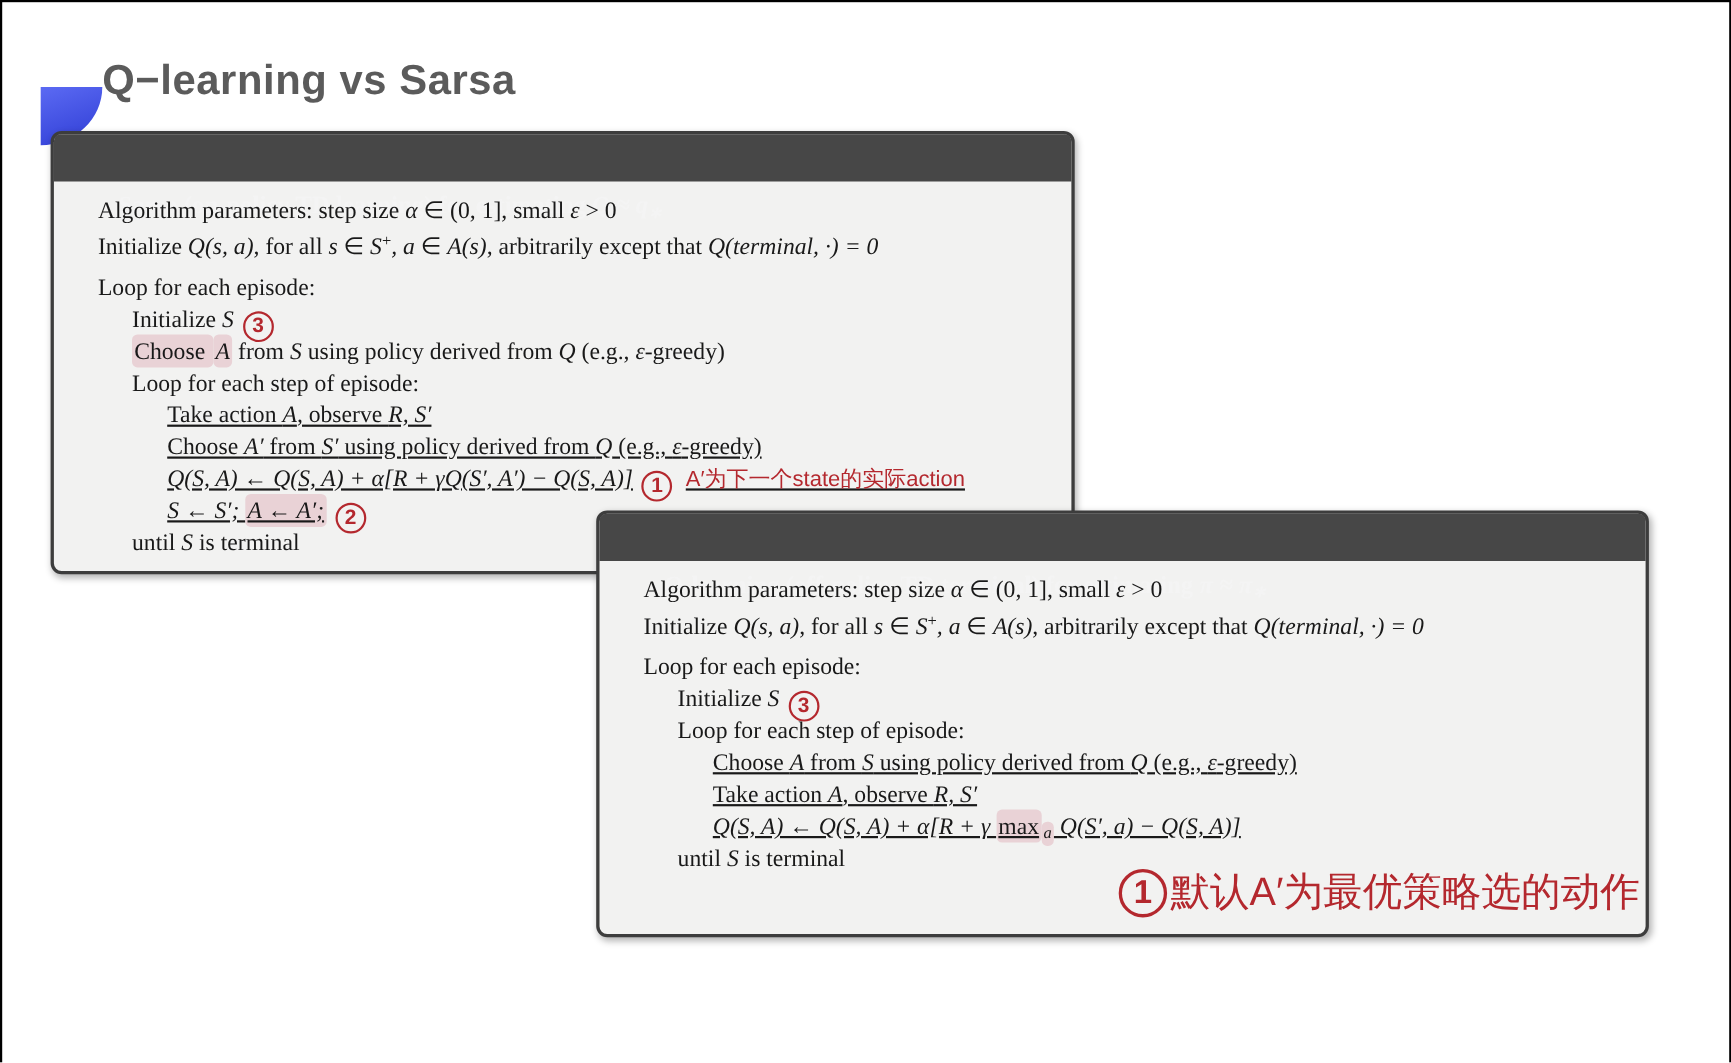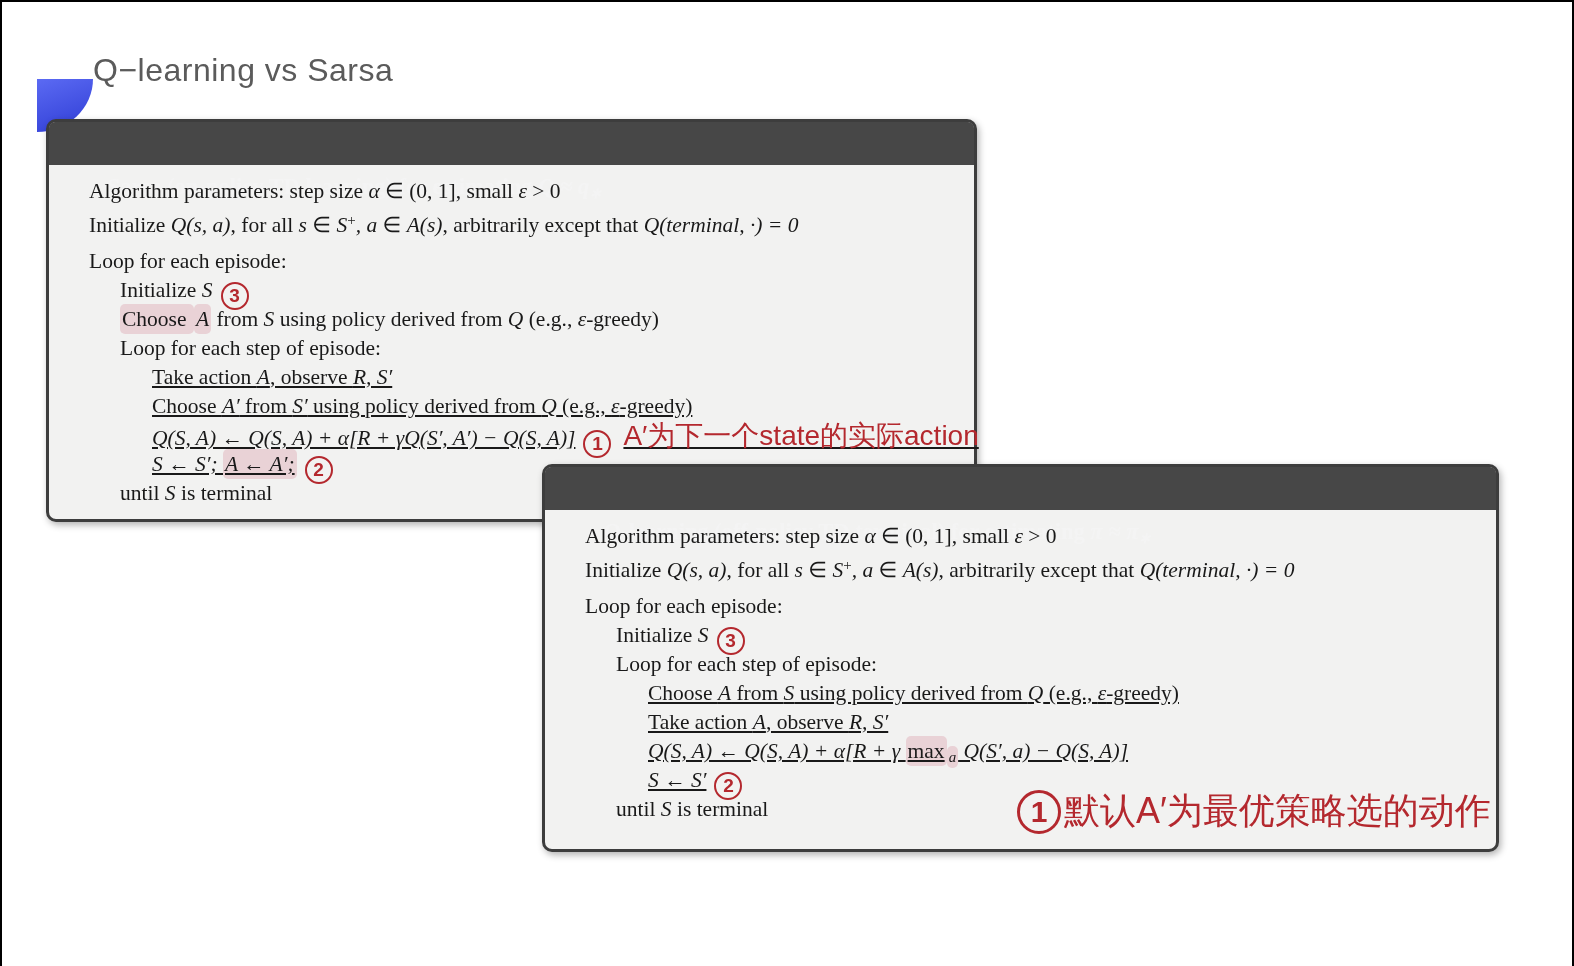--- a/index.html
+++ b/index.html
@@ -15,21 +15,21 @@
     font-family:"Liberation Serif", serif;
   }
   .deco{
     position:absolute;left:35px;top:77px;width:56px;height:53px;
     background:linear-gradient(160deg,#5b6af3 0%, #2e3cd4 100%);
     border-radius:0 0 100% 0;
   }
   .slide-title{
     position:absolute;left:91px;top:50px;margin:0;
     font-family:"Liberation Sans", sans-serif;
-    font-size:32px;font-weight:400;color:var(--title_text,#5b5b5b);
+    font-size:38px;font-weight:700;color:var(--title_text,#5b5b5b);
     letter-spacing:0.5px;
   }
   .algo-box{
     position:absolute;box-sizing:border-box;
     background:var(--body_bg,#f2f2f1);
     border:3px solid var(--box_border,#3d3d3d);
     border-radius:10px;
     box-shadow:2px 3px 7px rgba(0,0,0,0.30);
   }
   .sarsa{left:44px;top:117px;width:931px;height:403px;z-index:1;}
@@ -53,21 +53,21 @@
   .ind1{padding-left:31px;}
   .ind2{padding-left:63px;text-decoration:underline;}
   .t-rm{font-style:normal;}
   .t-math{font-style:italic;}
   .t-sup{vertical-align:7px;font-size:15px;}
   .t-sub{vertical-align:-4px;font-size:15px;}
   .t-hl{background:var(--highlight,#e9d2d6);border-radius:5px;padding:3px 2px;}
   .t-red{
     color:var(--annotation,#b4282e);
     font-family:"Liberation Sans", sans-serif;
-    font-size:28px;margin-left:12px;
+    font-size:20px;margin-left:12px;
   }
   .circled-num{
     display:inline-block;box-sizing:border-box;
     width:28px;height:28px;
     border:2.5px solid var(--annotation,#b4282e);
     border-radius:50%;
     color:var(--annotation,#b4282e);
     font-family:"Liberation Sans", sans-serif;
     font-size:19px;font-weight:bold;
     text-align:center;line-height:23px;
@@ -128,21 +128,20 @@
     </header>
     <div class="box-body">
         <div class="algo-line ind0"><span class="t-rm">Algorithm parameters: step size </span><span class="t-math">α</span><span class="t-rm"> ∈ (0, 1], small </span><span class="t-math">ε</span><span class="t-rm"> &gt; 0</span></div>
         <div class="algo-line ind0"><span class="t-rm">Initialize </span><span class="t-math">Q(s, a)</span><span class="t-rm">, for all </span><span class="t-math">s</span><span class="t-rm"> ∈ </span><span class="t-math">S</span><span class="t-sup">+</span><span class="t-math">, a</span><span class="t-rm"> ∈ </span><span class="t-math">A(s)</span><span class="t-rm">, arbitrarily except that </span><span class="t-math">Q(terminal, ·) = 0</span></div>
         <div class="algo-line ind0 gap"><span class="t-rm">Loop for each episode:</span></div>
         <div class="algo-line ind1"><span class="t-rm">Initialize </span><span class="t-math">S</span><span class="circled-num">3</span></div>
         <div class="algo-line ind1"><span class="t-rm">Loop for each step of episode:</span></div>
         <div class="algo-line ind2"><span class="t-rm">Choose </span><span class="t-math">A</span><span class="t-rm"> from </span><span class="t-math">S</span><span class="t-rm"> using policy derived from </span><span class="t-math">Q</span><span class="t-rm"> (e.g., </span><span class="t-math">ε</span><span class="t-rm">-greedy)</span></div>
         <div class="algo-line ind2"><span class="t-rm">Take action </span><span class="t-math">A</span><span class="t-rm">, observe </span><span class="t-math">R, S′</span></div>
         <div class="algo-line ind2"><span class="t-math">Q(S, A) ← Q(S, A) + α[R + γ </span><span class="t-hl">max</span><span class="t-hl t-sub t-math">a</span><span class="t-math"> Q(S′, a) − Q(S, A)]</span></div>
-        <div class="algo-line ind2"><span class="t-math">S ← S′</span><span class="circled-num">2</span></div>
         <div class="algo-line ind1"><span class="t-rm">until </span><span class="t-math">S</span><span class="t-rm"> is terminal</span></div>
       </div>
     <div class="big-annotation">
       <span class="big-circle">1</span>
       <span class="big-text">默认A′为最优策略选的动作</span>
     </div>
   </section>
 
 </div>
 

